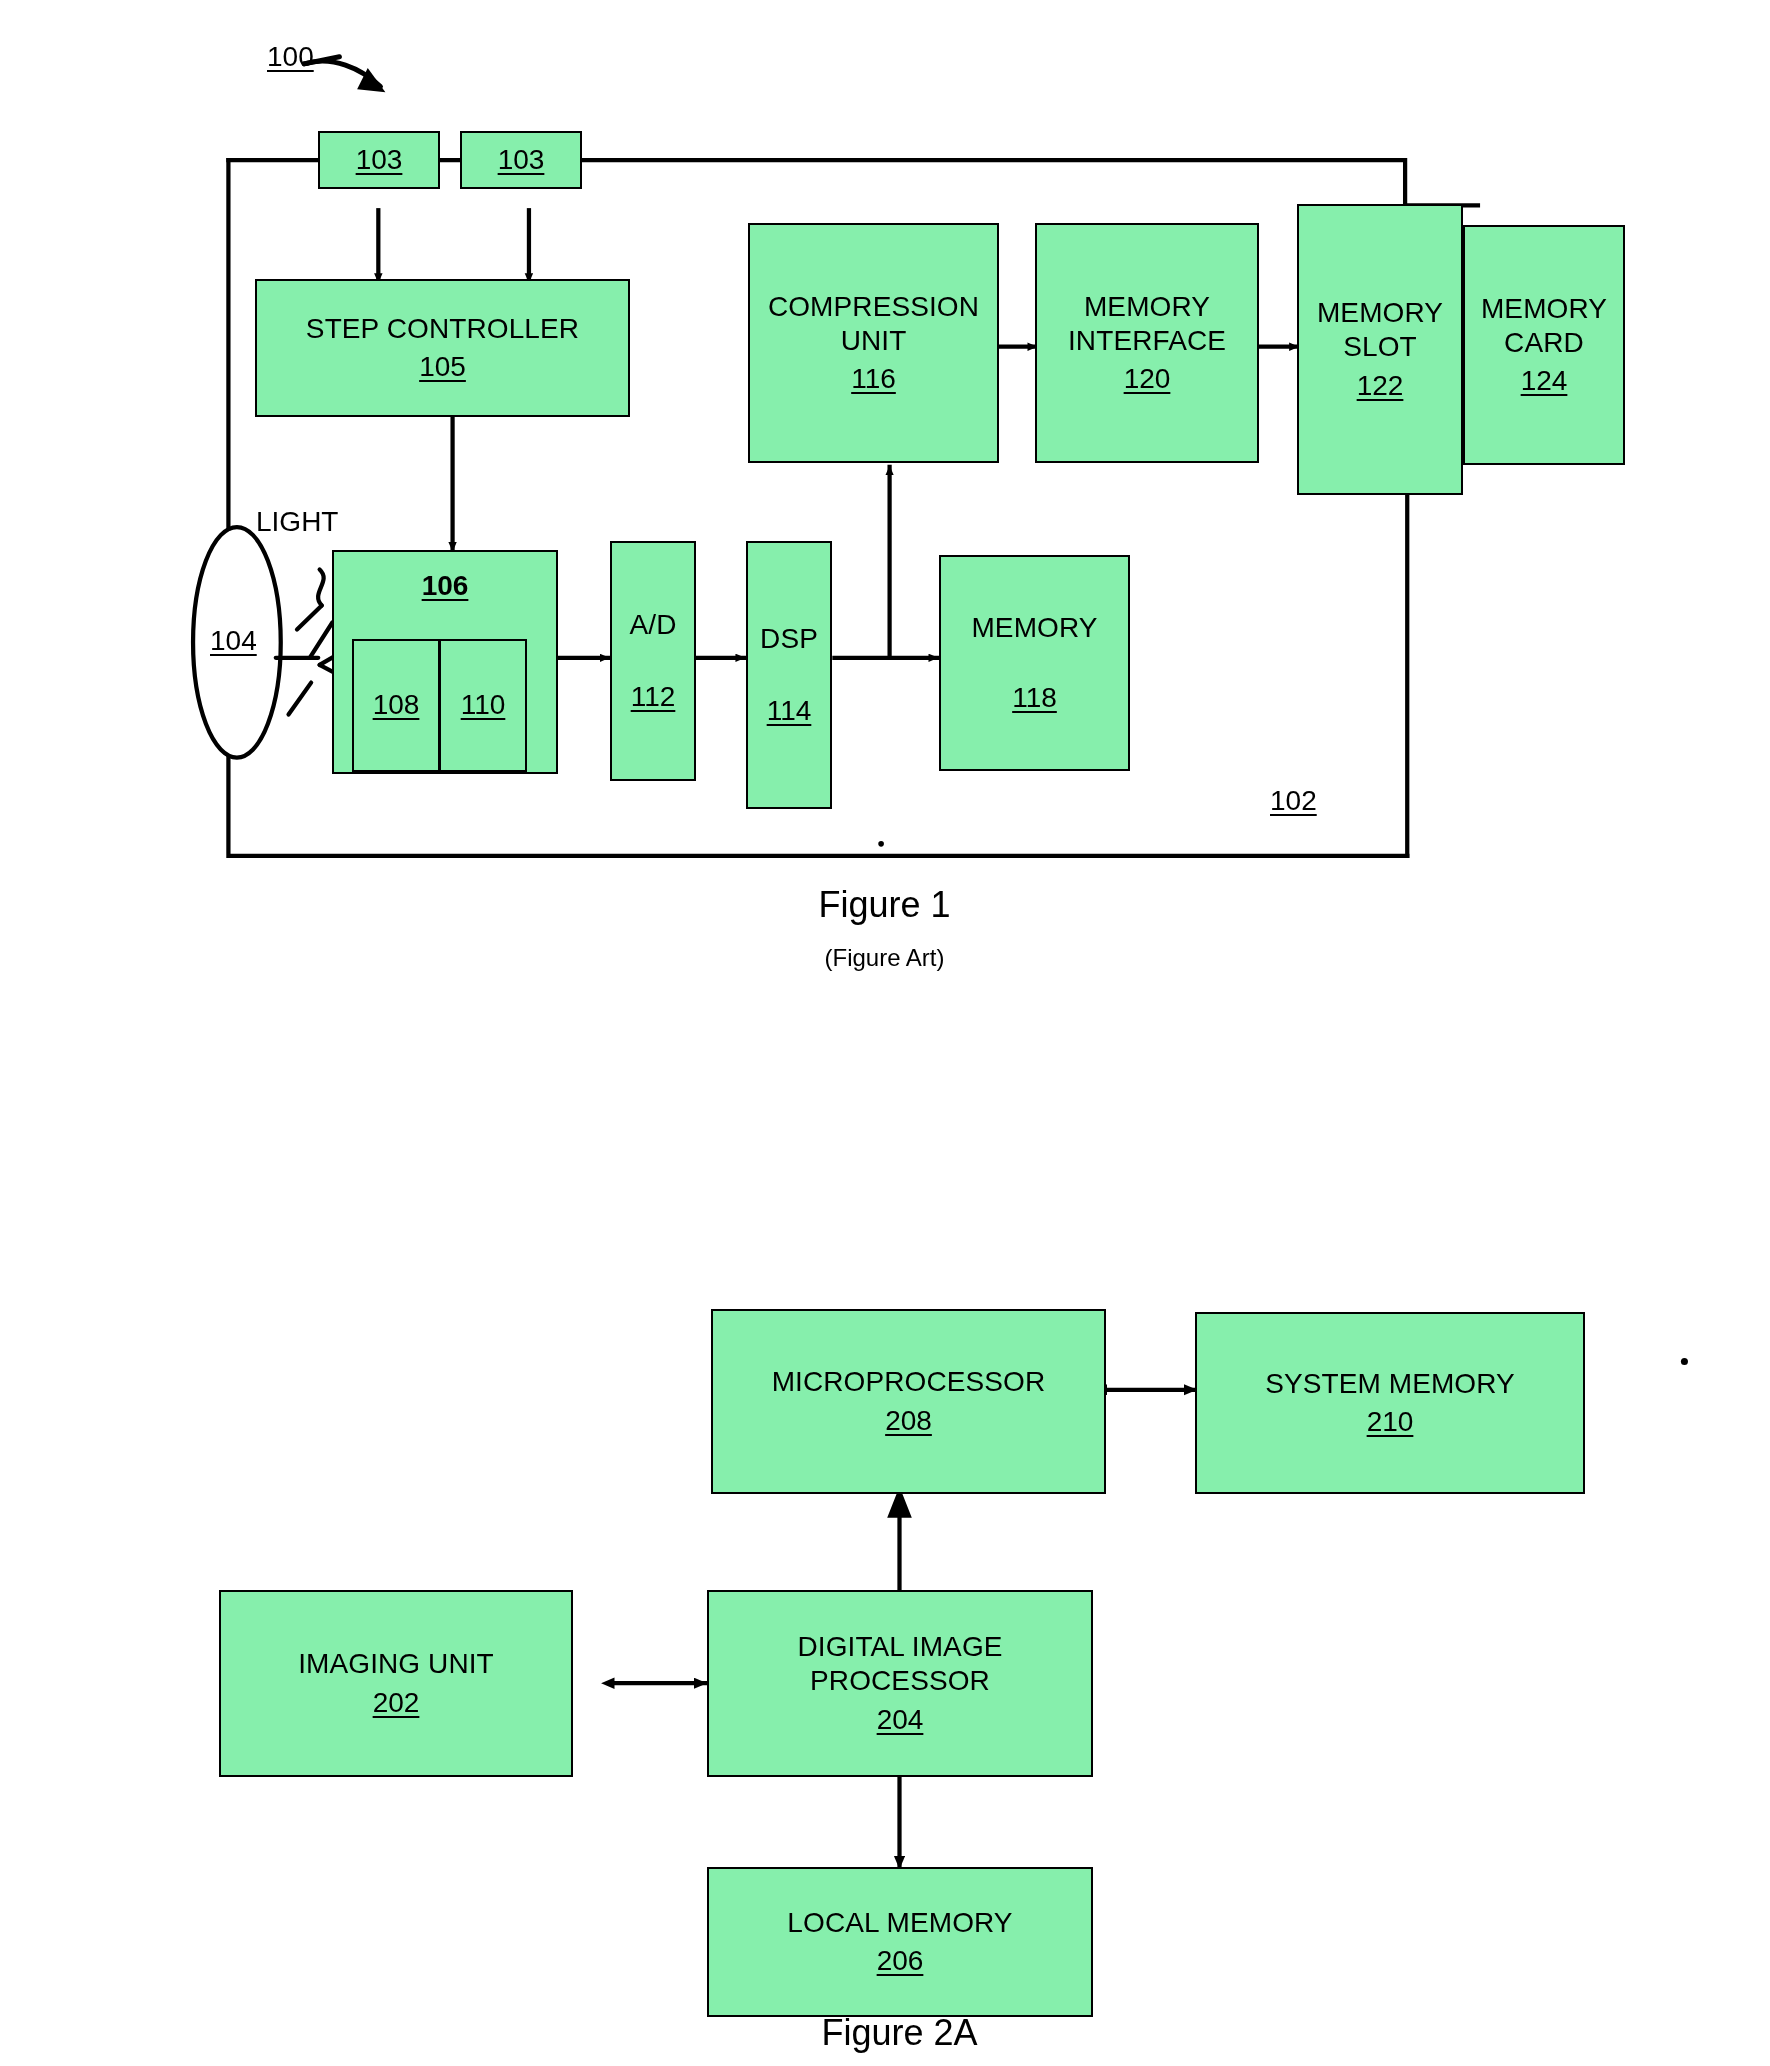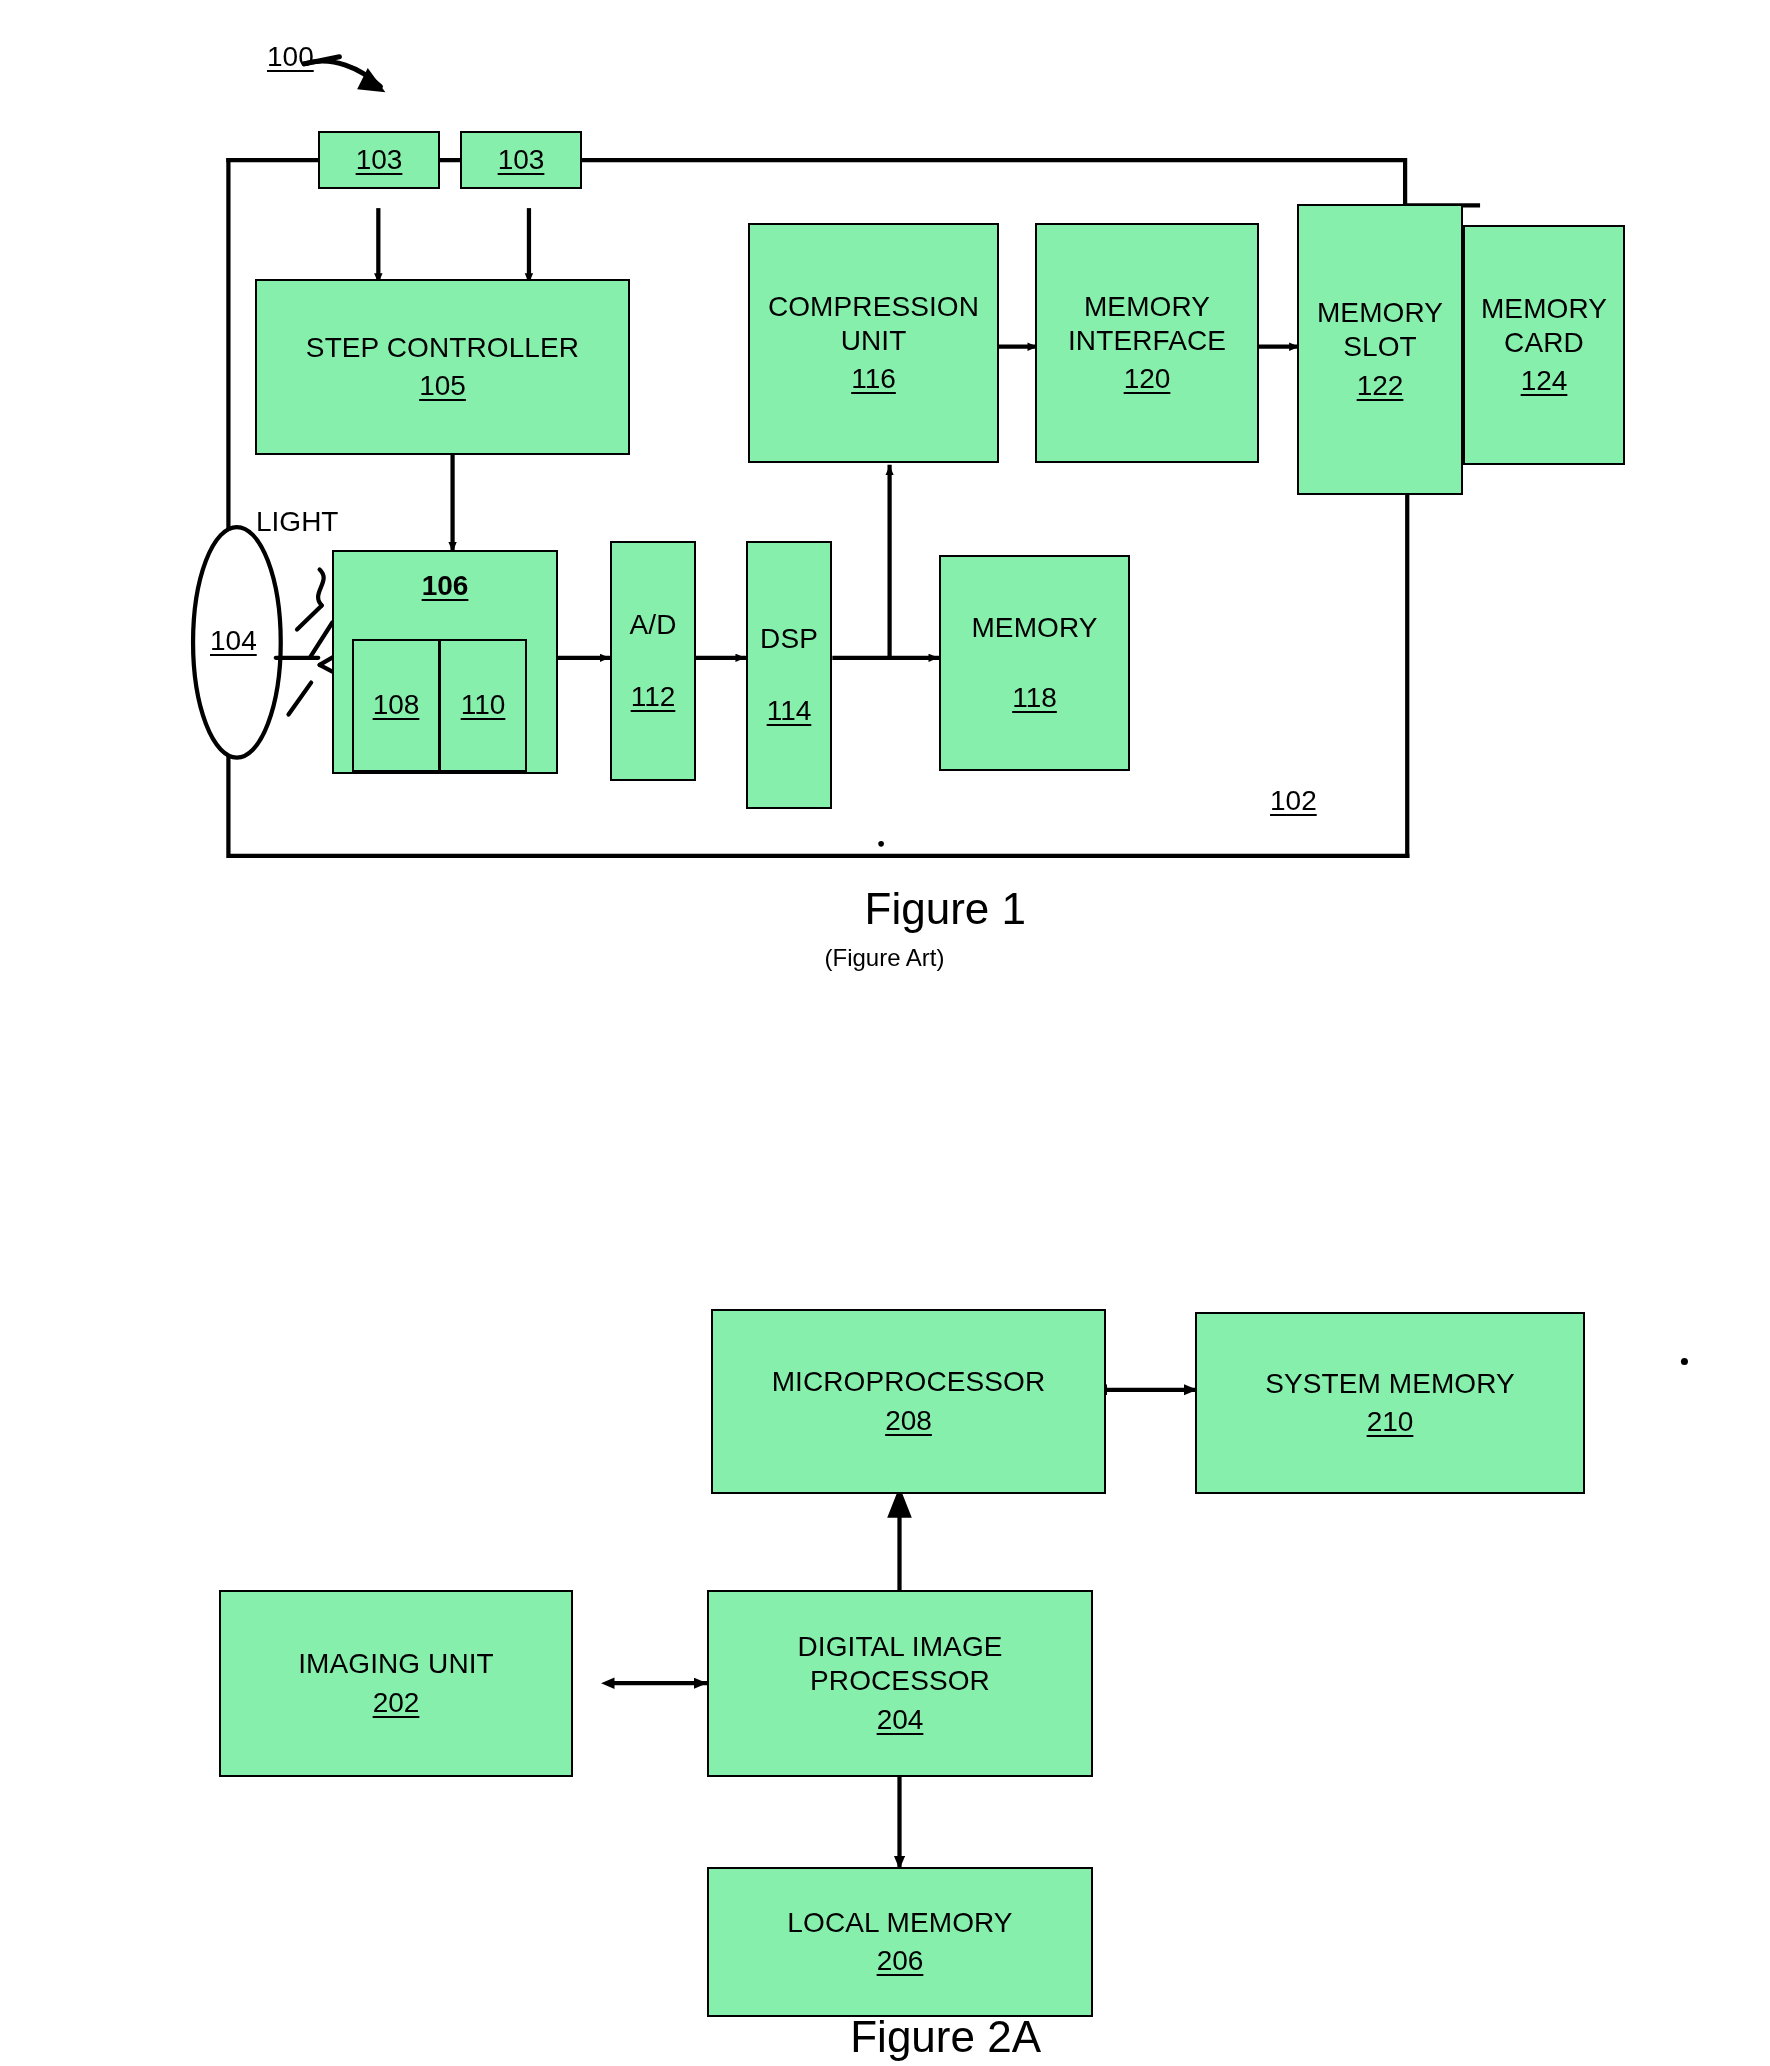--- a/index.html
+++ b/index.html
@@ -61,22 +61,22 @@
   .freenum {
     position: absolute;
     font-size: 28px;
     text-decoration: underline;
     text-underline-offset: 3.5px;
     text-decoration-thickness: 2.1px;
     white-space: nowrap;
   }
   .figcap {
     position: absolute;
-    text-align: right;
-    font-size: 44px;
+    text-align: center;
+    font-size: 36px;
     white-space: nowrap;
   }
   .figsub {
     position: absolute;
     text-align: center;
     font-size: 24px;
     white-space: nowrap;
   }
 </style>
 </head>
@@ -175,21 +175,21 @@
   <div class="freenum" style="left:267px; top:41px;">100</div>
 
   <div class="box numonly" style="left:318px; top:131px; width:122px; height:58px;">
     <div class="num">103</div>
   </div>
 
   <div class="box numonly" style="left:460px; top:131px; width:122px; height:58px;">
     <div class="num">103</div>
   </div>
 
-  <div class="box" style="left:255px; top:279px; width:375px; height:176px;">
+  <div class="box" style="left:255px; top:279px; width:375px; height:138px;">
     <div class="lbl">STEP CONTROLLER</div>
     <div class="num">105</div>
   </div>
 
   <div class="box" style="left:748px; top:223px; width:251px; height:240px;">
     <div class="lbl">COMPRESSION
 UNIT</div>
     <div class="num">116</div>
   </div>
 

